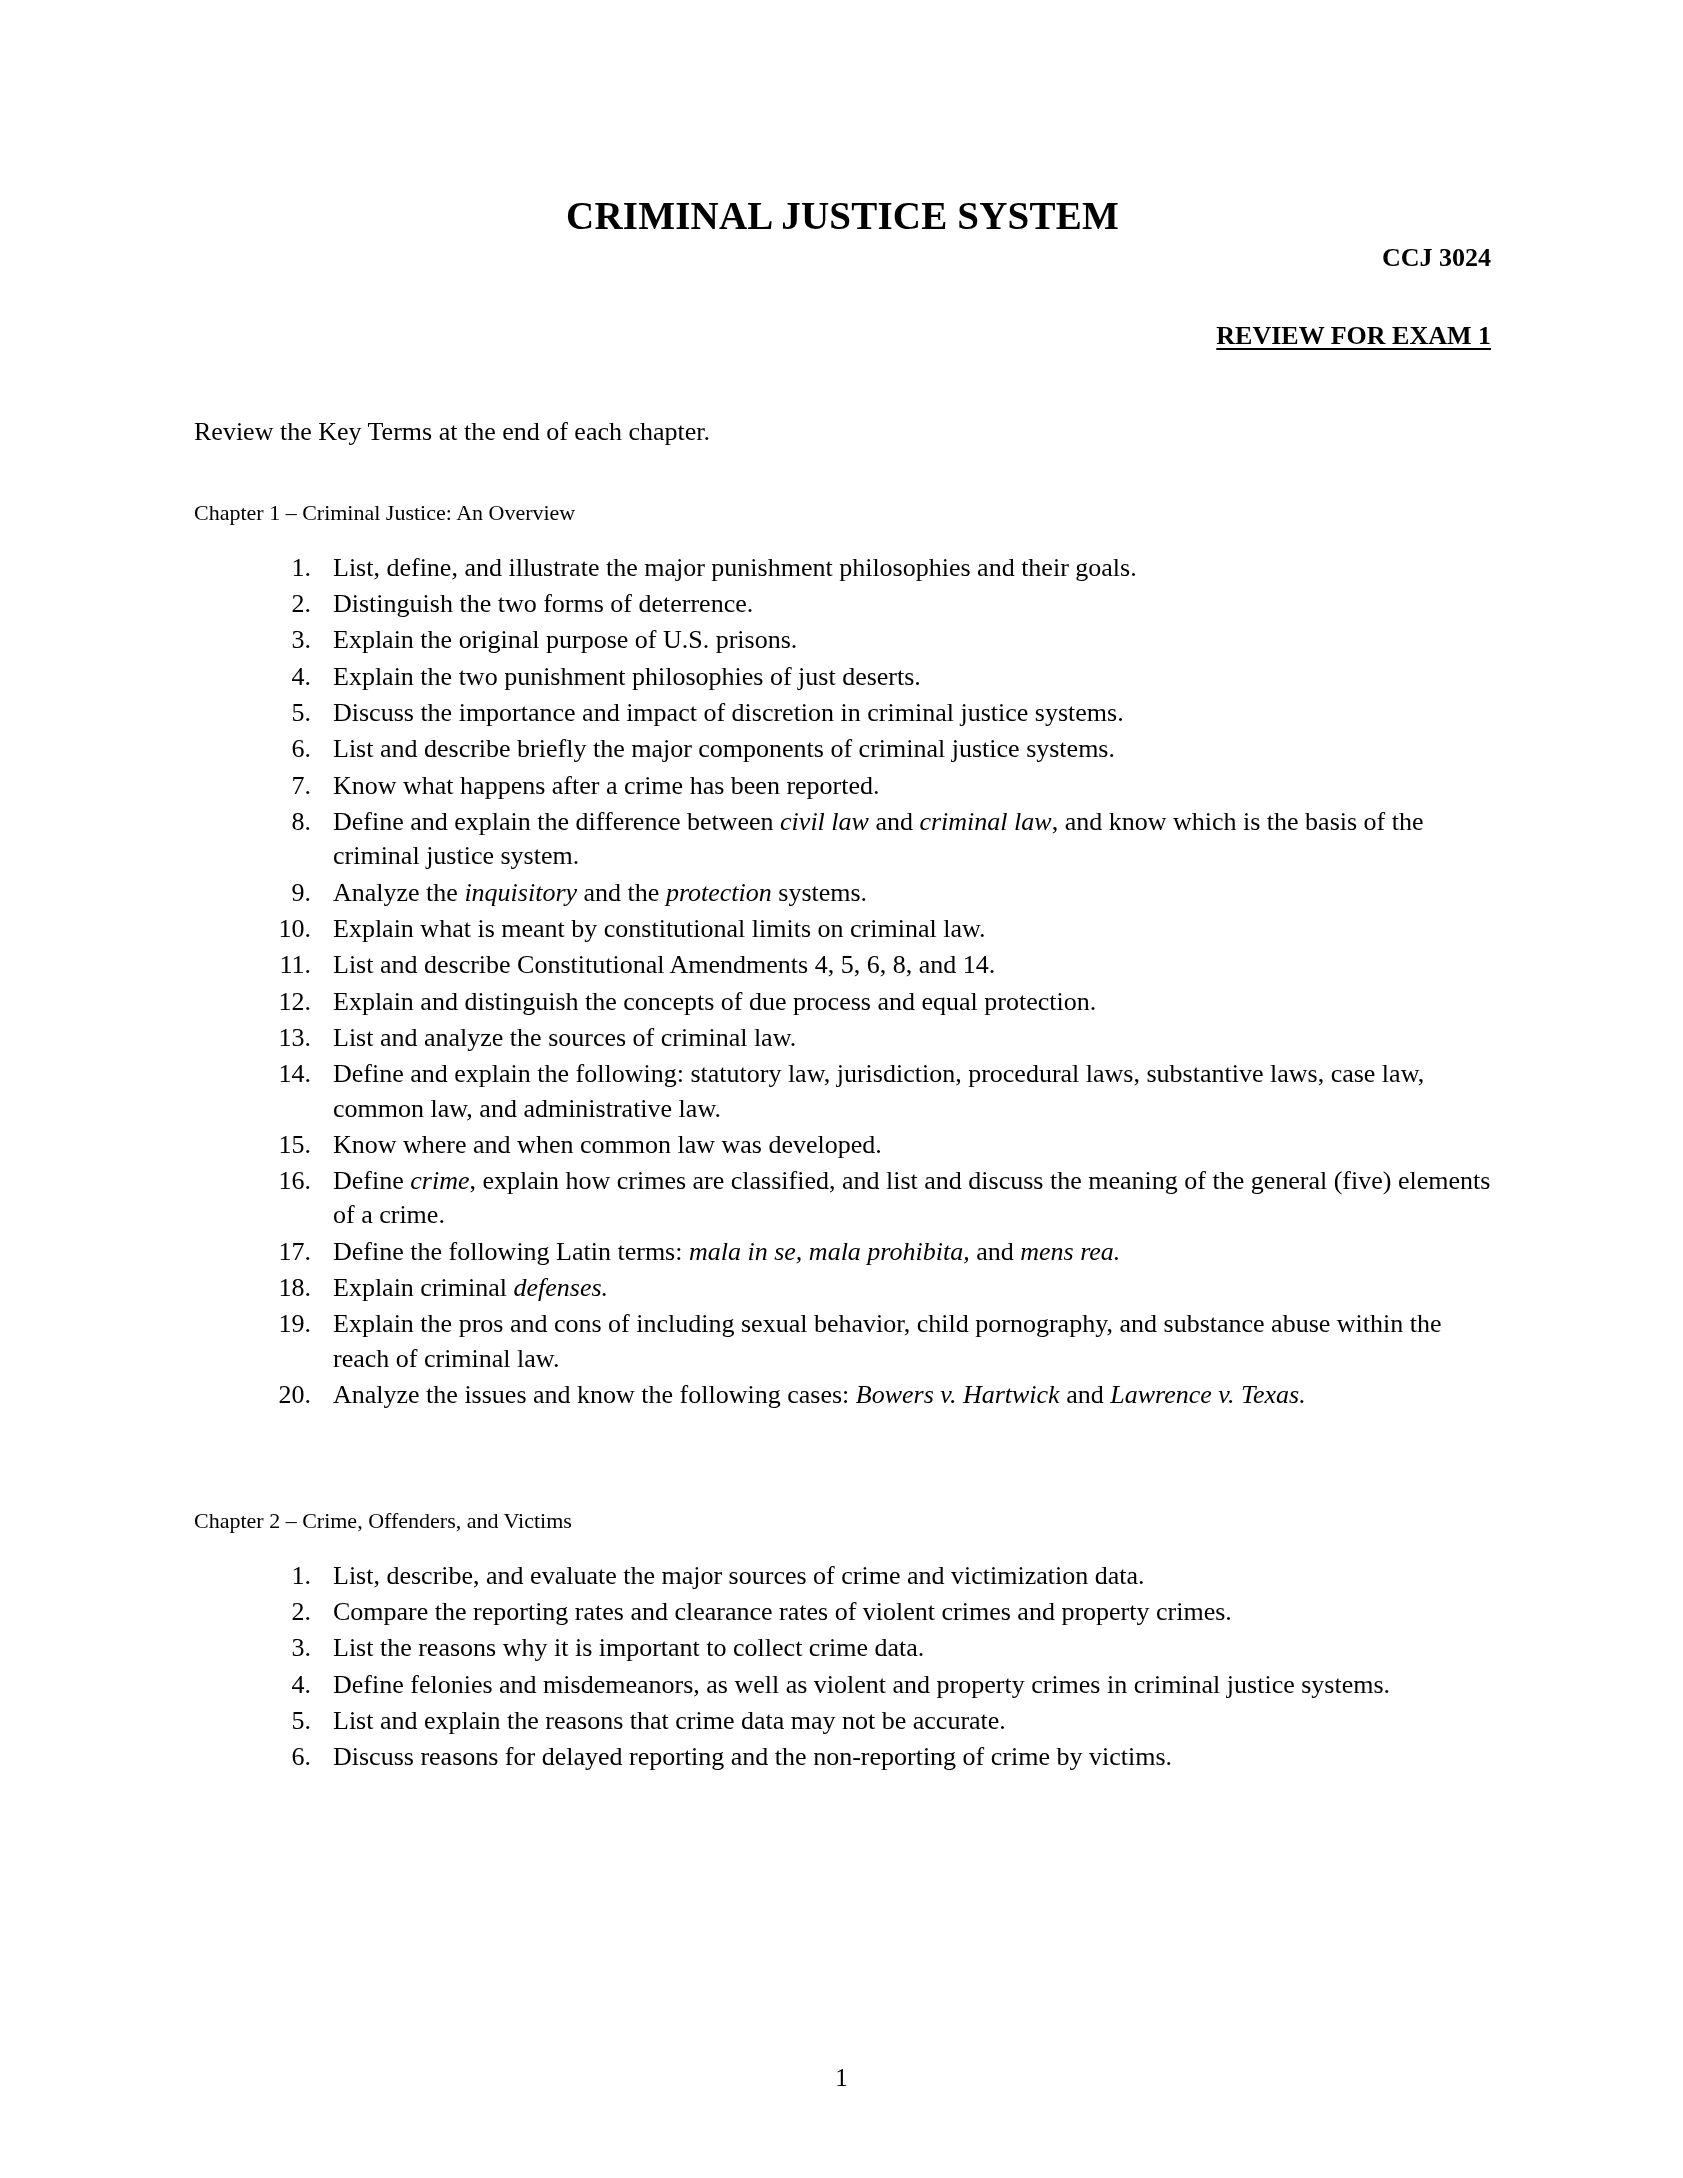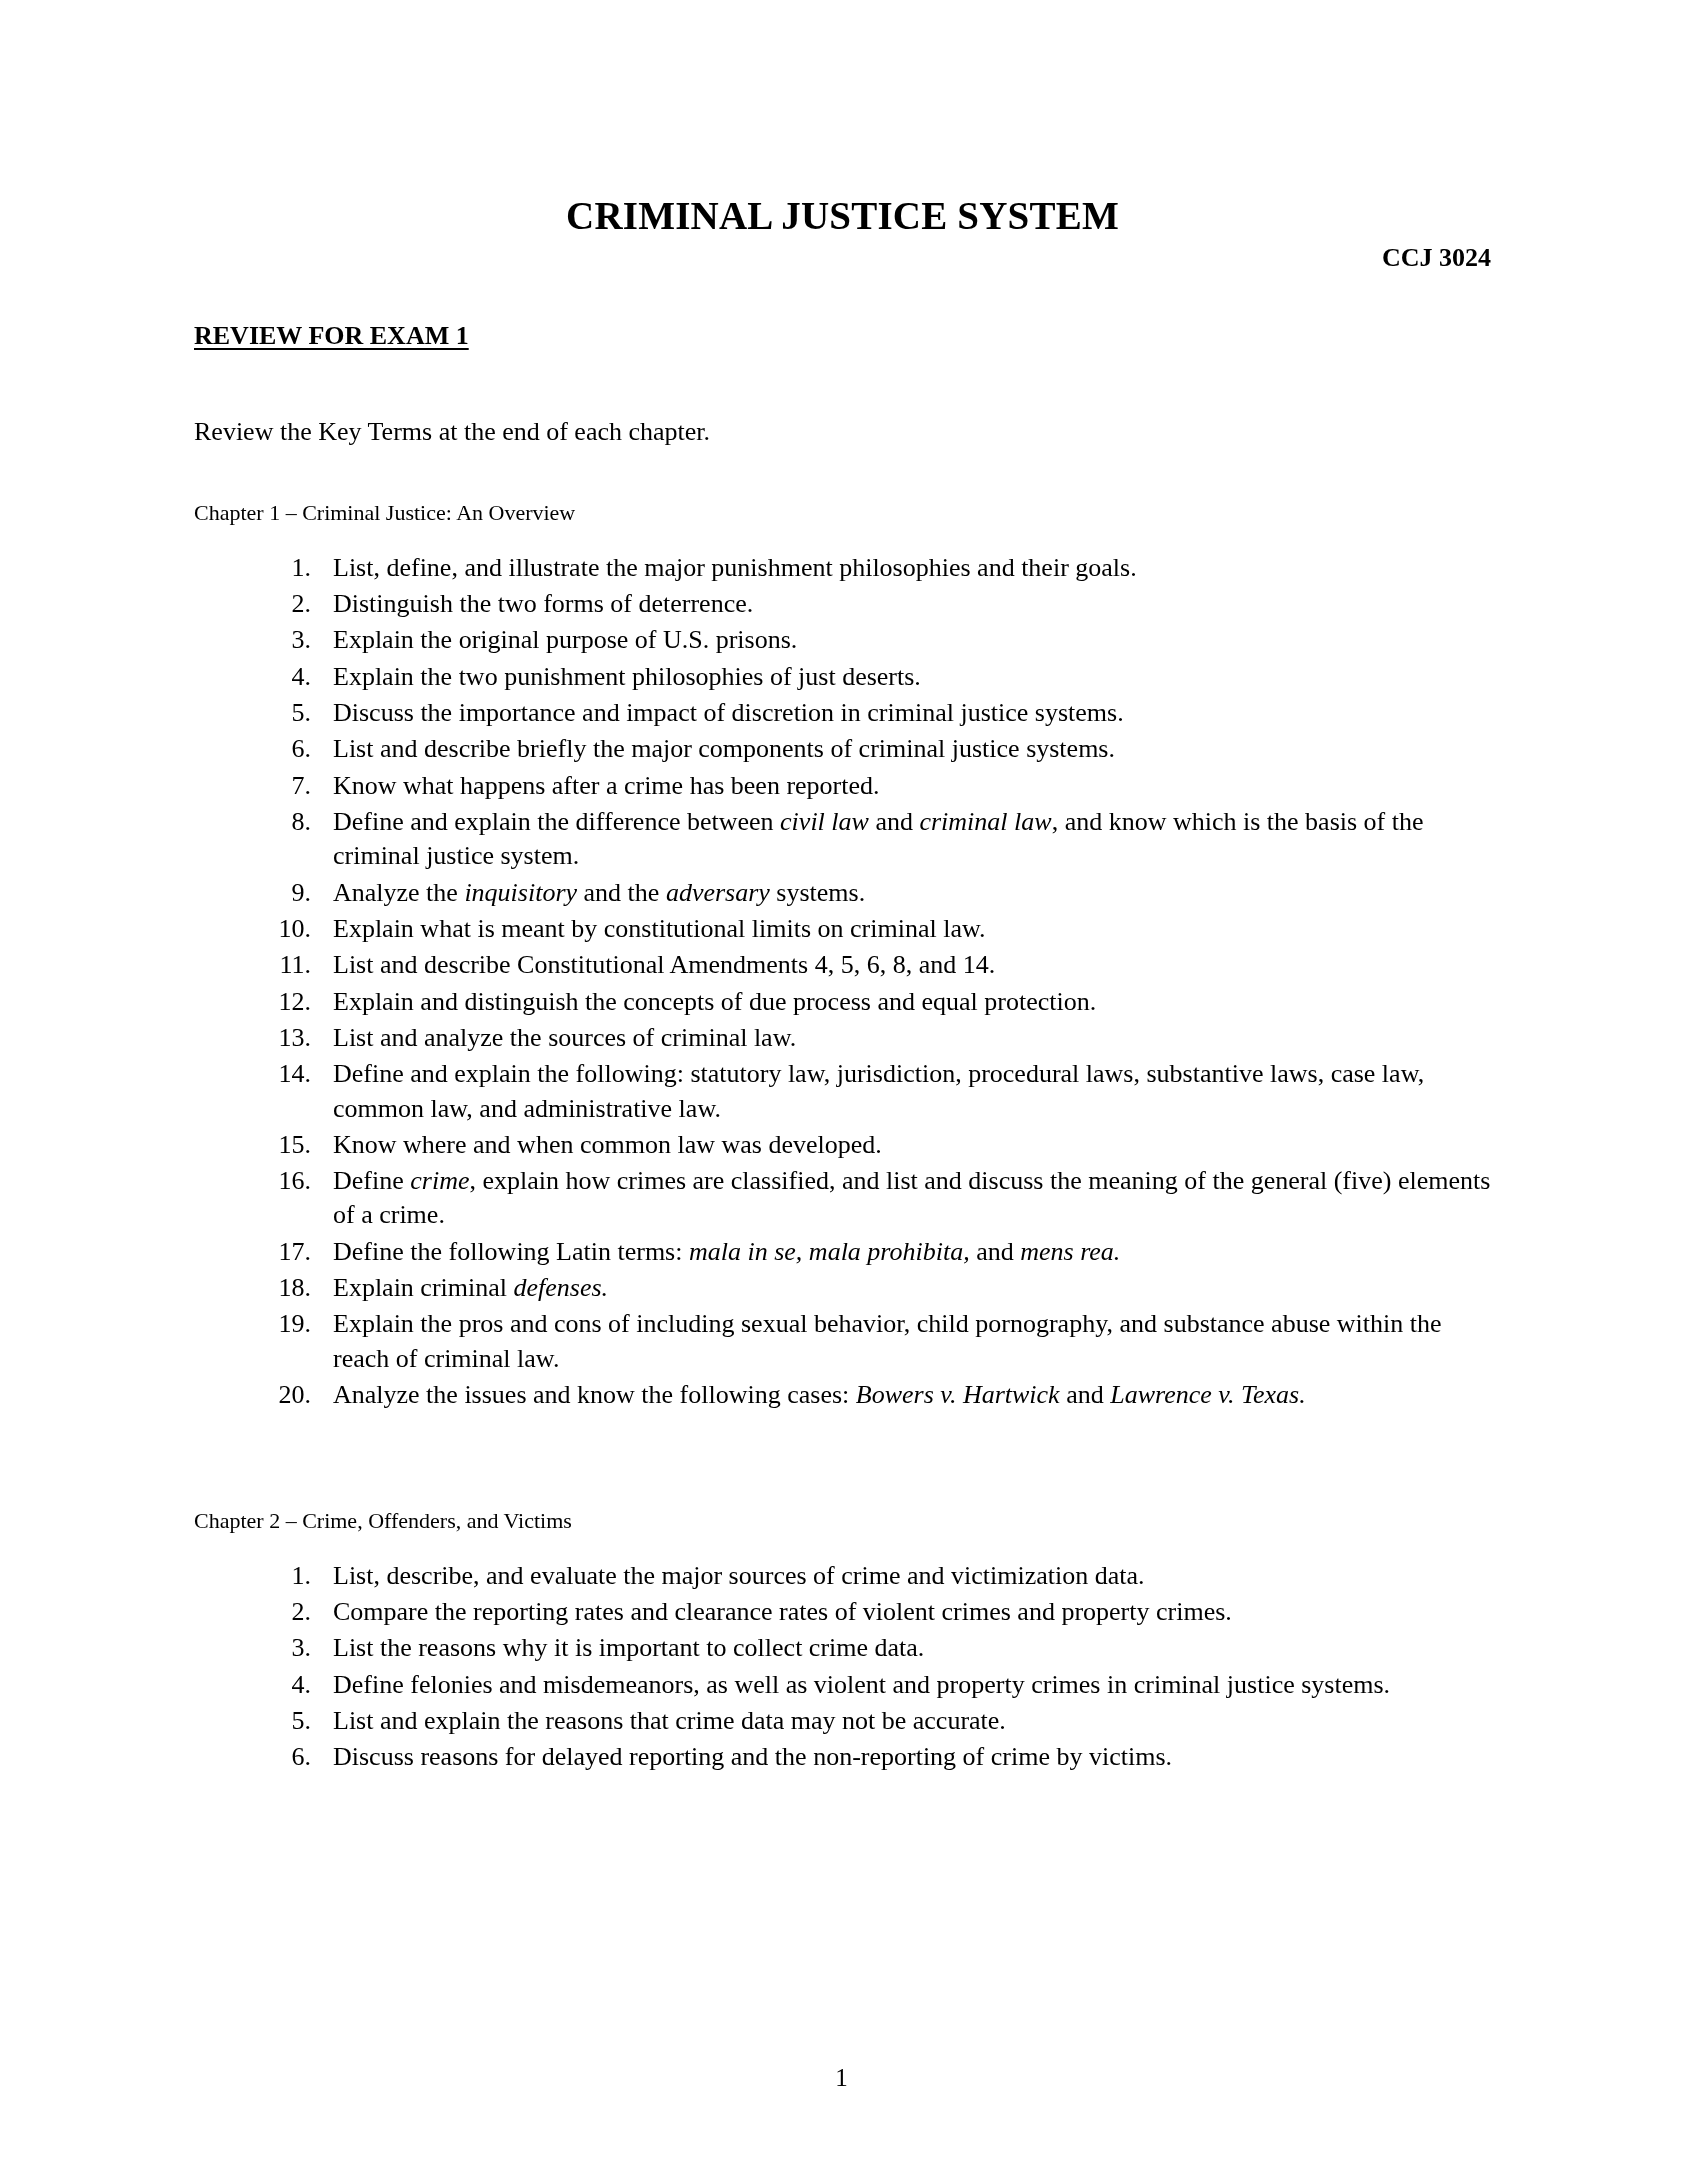--- a/index.html
+++ b/index.html
@@ -38,21 +38,21 @@
     margin: 0;
   }
   .doc-subtitle {
     text-align: right;
     font-weight: bold;
     font-size: 26px;
     line-height: 1.2;
     margin: 4px 0 0 0;
   }
   .exam-heading-wrap {
-    text-align: left;
+    text-align: right;
     margin-top: 48px;
   }
   .exam-heading {
     font-weight: bold;
     font-size: 26px;
     text-decoration: underline;
     text-underline-offset: 4px;
   }
   .key-terms {
     margin-top: 65px;
@@ -152,21 +152,21 @@
           <li>
             <span class="num">7.</span>
             <span class="txt">Know what happens after a crime has been reported.</span>
           </li>
           <li>
             <span class="num">8.</span>
             <span class="txt">Define and explain the difference between <em>civil law</em> and <em>criminal law</em>, and know which is the basis of the criminal justice system.</span>
           </li>
           <li>
             <span class="num">9.</span>
-            <span class="txt">Analyze the <em>inquisitory</em> and the <em>adversary</em> systems.</span>
+            <span class="txt">Analyze the <em>inquisitory</em> and the <em>protection</em> systems.</span>
           </li>
           <li>
             <span class="num">10.</span>
             <span class="txt">Explain what is meant by constitutional limits on criminal law.</span>
           </li>
           <li>
             <span class="num">11.</span>
             <span class="txt">List and describe Constitutional Amendments 4, 5, 6, 8, and 14.</span>
           </li>
           <li>

